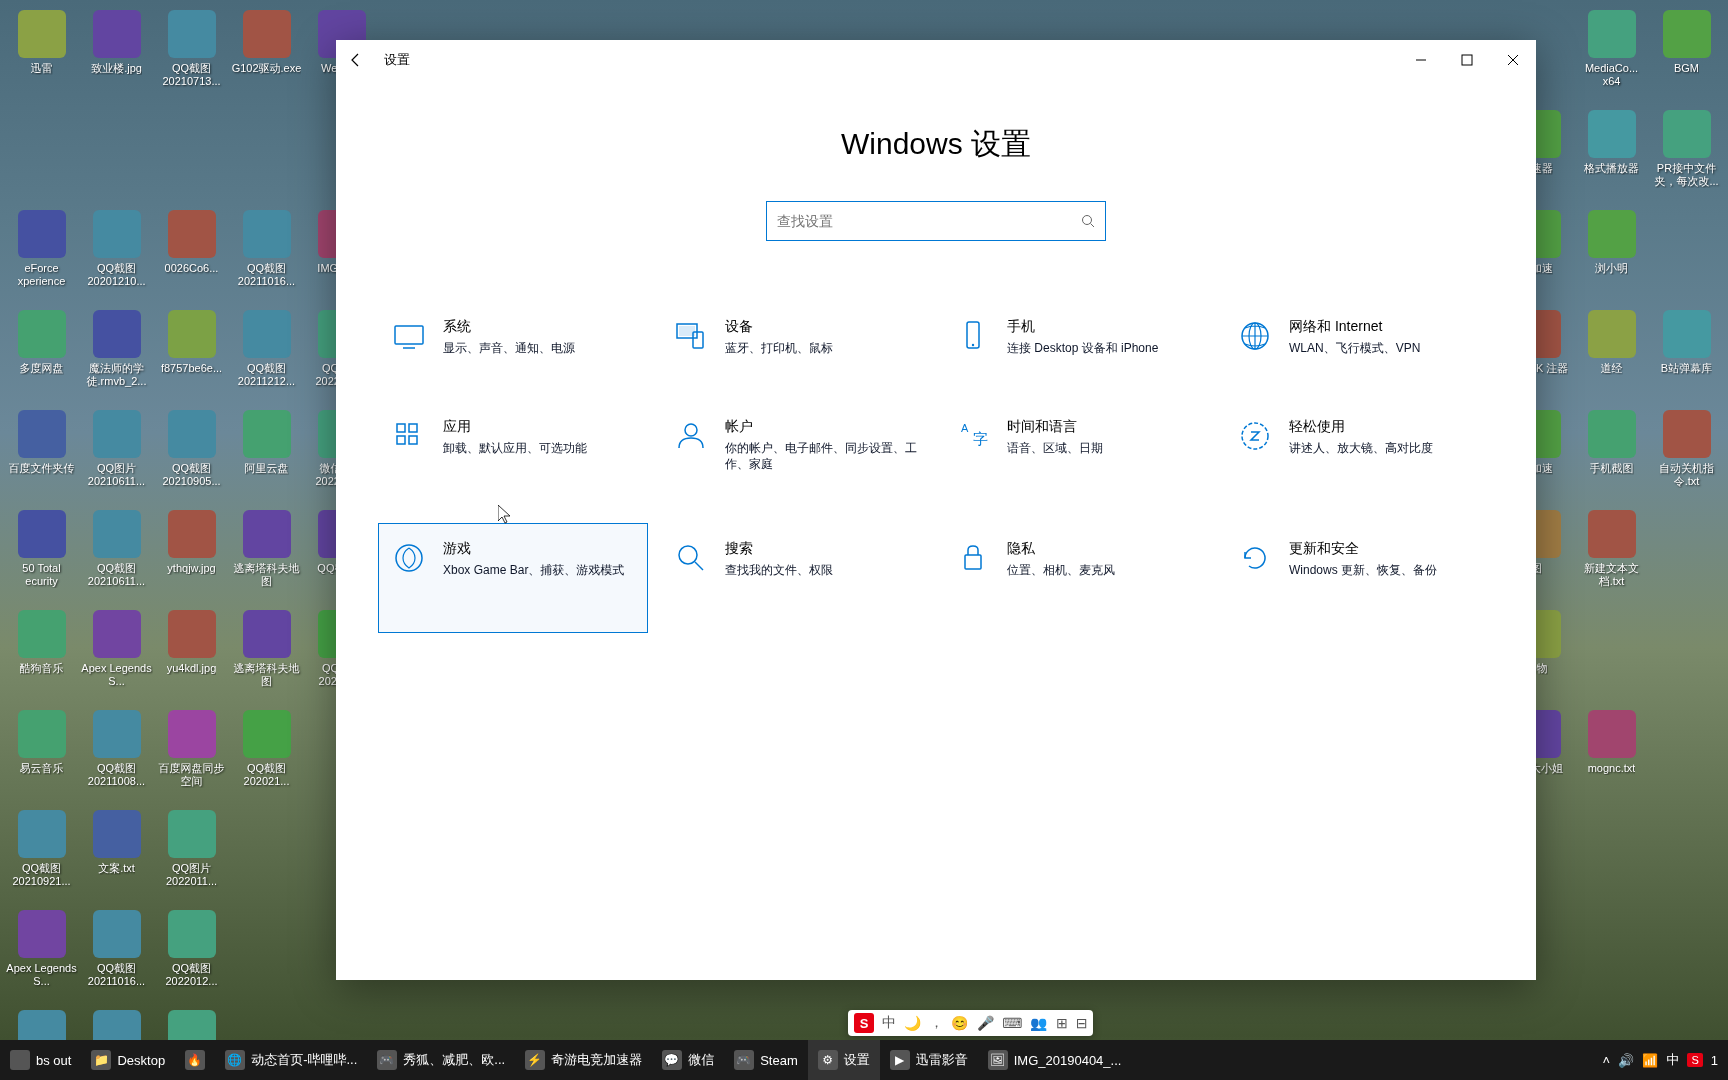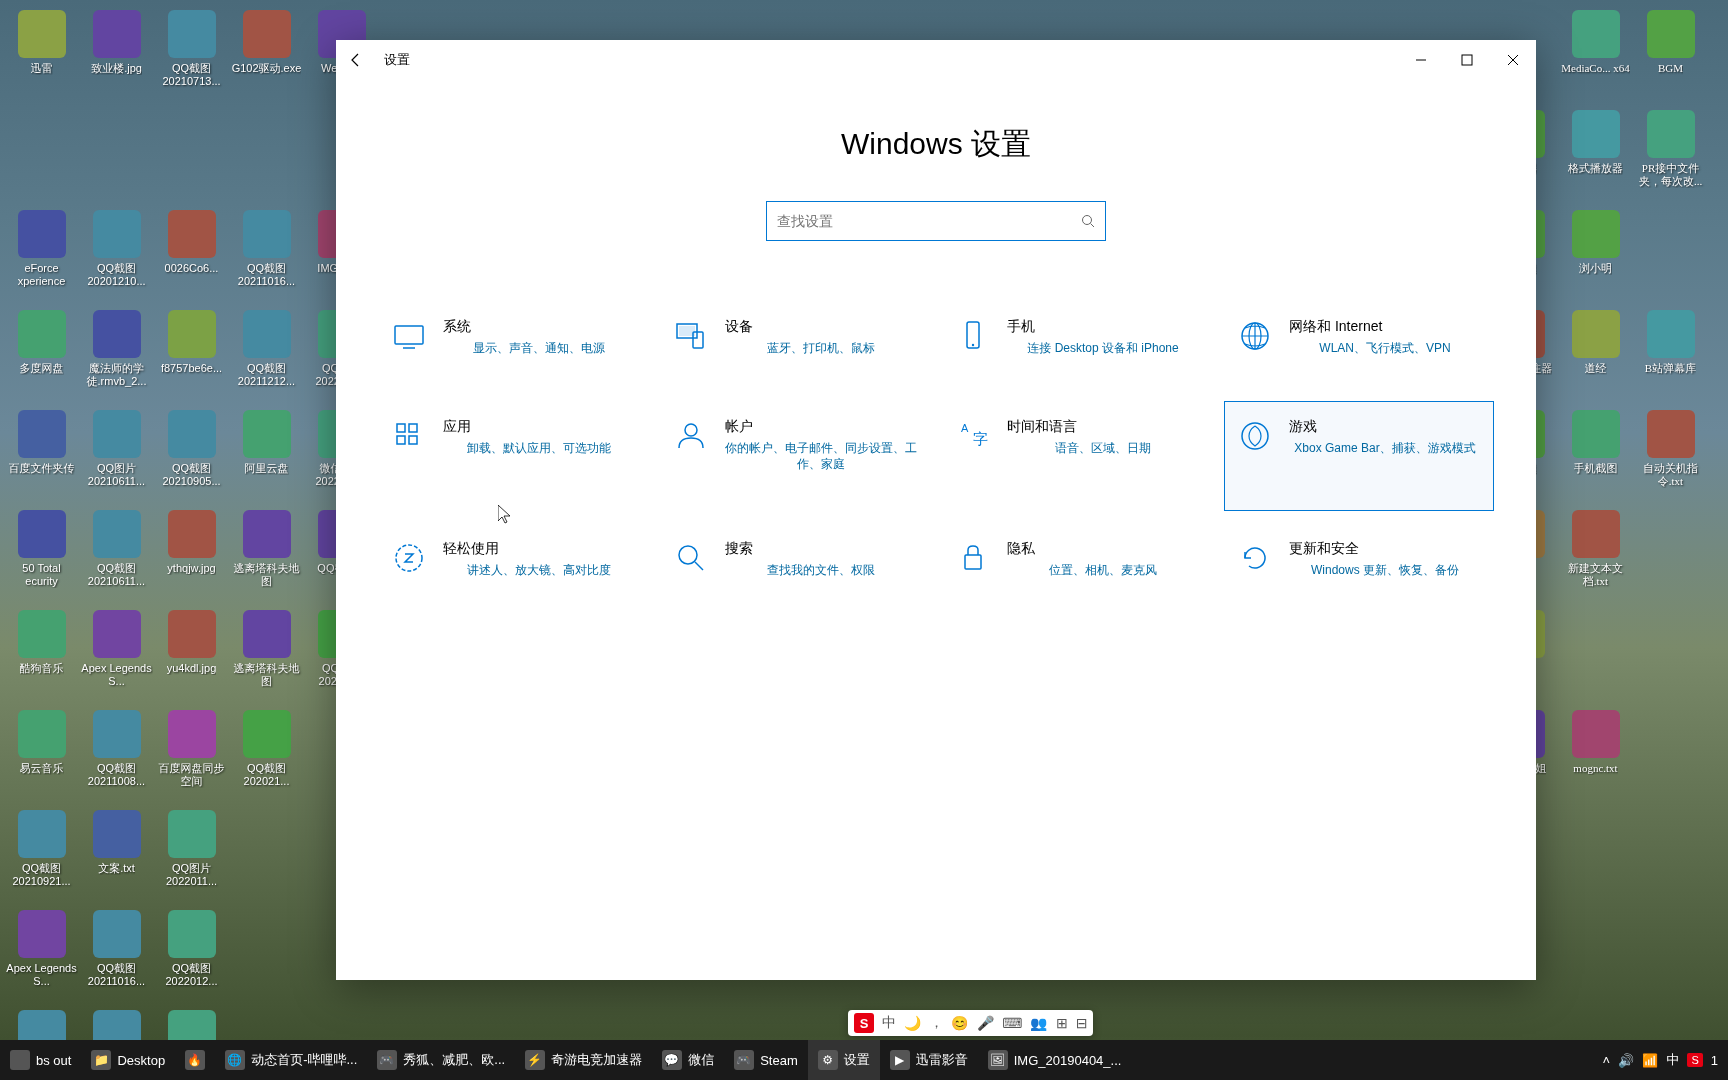--- a/index.html
+++ b/index.html
@@ -21,23 +21,22 @@
 .desktop-icons {
   position: absolute;
   top: 0; left: 0;
   display: grid;
   grid-template-columns: repeat(6, 75px);
   grid-auto-rows: 100px;
   gap: 0;
   padding: 4px;
 }
 .desktop-icons.right {
-  right: 16px; left: auto;
+  right: 0; left: auto;
   grid-template-columns: repeat(3, 75px);
-  font-family: Liberation Serif, serif;
 }
 .desktop-icon {
   display: flex; flex-direction: column;
   align-items: center; justify-content: flex-start;
   padding-top: 6px;
   cursor: pointer;
   color: #fff;
   text-align: center;
 }
 .desktop-icon .ico {
@@ -153,23 +152,22 @@
 .setting-tile .tile-text {
   flex: 1;
 }
 .setting-tile .tile-title {
   font-size: 14px;
   color: #000;
   margin-bottom: 4px;
 }
 .setting-tile .tile-desc {
   font-size: 12px;
-  color: #0369a1;
+  color: #0f172a;
   line-height: 16px;
-  text-align: center;
 }
 
 
 .taskbar {
   position: absolute;
   bottom: 0; left: 0;
   width: 1728px; height: 40px;
   background: #1a1a1a;
   display: flex; align-items: center;
   color: #fff;
@@ -648,42 +646,42 @@
       <svg width="36" height="36" viewBox="0 0 36 36">
               <text x="6" y="14" font-size="11" fill="#0078d4">A</text>
               <text x="18" y="26" font-size="15" fill="#0078d4">字</text>
             </svg>
     </div>
     <div class="tile-text">
       <div class="tile-title">时间和语言</div>
       <div class="tile-desc">语音、区域、日期</div>
     </div>
         </div>
+        <div class="setting-tile tall ">
+    <div class="tile-icon">
+      <svg width="36" height="36" viewBox="0 0 36 36">
+              <circle cx="18" cy="18" r="13" stroke="#0078d4" stroke-width="1.5" fill="none" stroke-dasharray="4 2"></circle>
+              <path d="M14 14 L22 14 L14 22 L22 22" stroke="#0078d4" stroke-width="1.5" fill="none"></path>
+            </svg>
+    </div>
+    <div class="tile-text">
+      <div class="tile-title">轻松使用</div>
+      <div class="tile-desc">讲述人、放大镜、高对比度</div>
+    </div>
+        </div>
         <div class="setting-tile tall selected">
     <div class="tile-icon">
       <svg width="36" height="36" viewBox="0 0 36 36">
               <circle cx="18" cy="18" r="13" stroke="#0078d4" stroke-width="1.5" fill="none"></circle>
               <path d="M18 8 Q24 12 24 18 Q24 24 18 28 Q12 24 12 18 Q12 12 18 8" stroke="#0078d4" stroke-width="1.2" fill="none"></path>
             </svg>
     </div>
     <div class="tile-text">
       <div class="tile-title">游戏</div>
       <div class="tile-desc">Xbox Game Bar、捕获、游戏模式</div>
-    </div>
-        </div>
-        <div class="setting-tile tall ">
-    <div class="tile-icon">
-      <svg width="36" height="36" viewBox="0 0 36 36">
-              <circle cx="18" cy="18" r="13" stroke="#0078d4" stroke-width="1.5" fill="none" stroke-dasharray="4 2"></circle>
-              <path d="M14 14 L22 14 L14 22 L22 22" stroke="#0078d4" stroke-width="1.5" fill="none"></path>
-            </svg>
-    </div>
-    <div class="tile-text">
-      <div class="tile-title">轻松使用</div>
-      <div class="tile-desc">讲述人、放大镜、高对比度</div>
     </div>
         </div>
         <div class="setting-tile tall ">
     <div class="tile-icon">
       <svg width="36" height="36" viewBox="0 0 36 36">
               <circle cx="15" cy="15" r="9" stroke="#0078d4" stroke-width="1.5" fill="none"></circle>
               <line x1="22" y1="22" x2="30" y2="30" stroke="#0078d4" stroke-width="1.5"></line>
             </svg>
     </div>
     <div class="tile-text">

